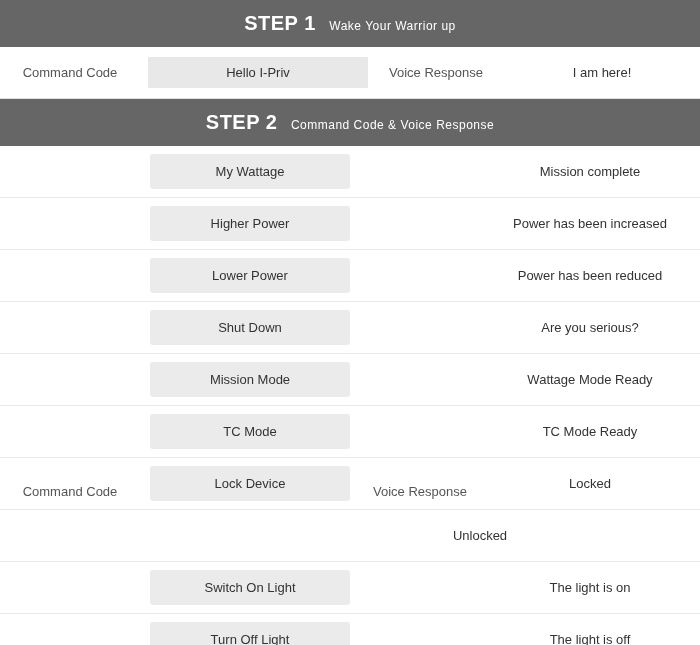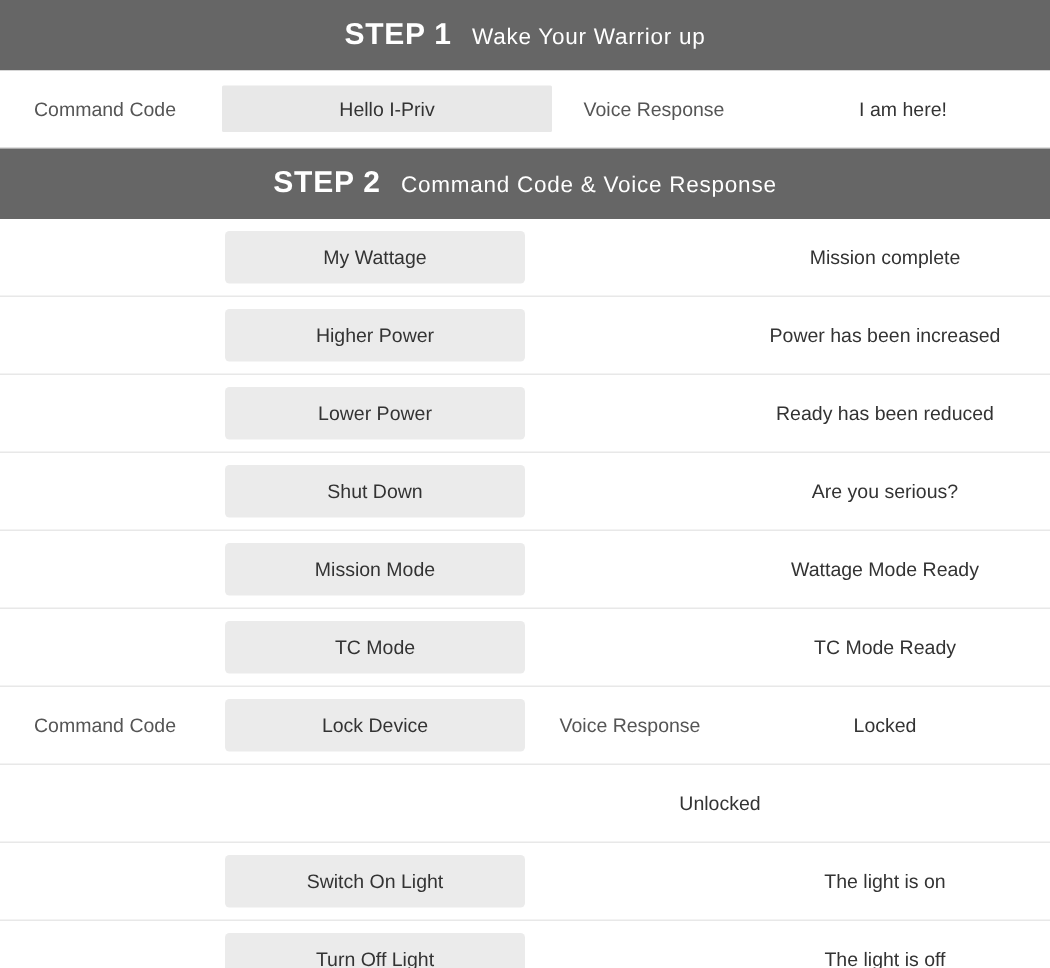--- a/index.html
+++ b/index.html
@@ -21,21 +21,21 @@
       font-weight: bold;
       letter-spacing: 0.5px;
     }
     .step-header span.step-num {
       font-weight: 900;
       font-size: 20px;
       text-align: right;
     }
     .step-header span.step-desc {
       font-weight: normal;
-      font-size: 15px;
+      font-size: 12px;
       margin-left: 8px;
     }
 
     .step1-row {
       display: flex;
       align-items: center;
       background: #fff;
       border-bottom: 1px solid #e0e0e0;
       padding: 10px 0;
     }
@@ -69,21 +69,21 @@
       margin-left: 8px;
     }
 
     .main-table {
       width: 100%;
       background: #fff;
     }
 
     .table-row {
       display: flex;
-      align-items: center;
+      align-items: flex-end;
       border-bottom: 1px solid #e8e8e8;
     }
 
     .col-label {
       width: 140px;
       display: flex;
       align-items: center;
       justify-content: center;
       font-size: 13px;
       color: #555;
@@ -166,21 +166,21 @@
       </div>
       <div class="col-voice-label"></div>
       <div class="col-resp">Power has been increased</div>
     </div>
     <div class="table-row">
       <div class="col-label"></div>
       <div class="col-cmd">
         <div class="cmd-box">Lower Power</div>
       </div>
       <div class="col-voice-label"></div>
-      <div class="col-resp">Ready has been reduced</div>
+      <div class="col-resp">Power has been reduced</div>
     </div>
     <div class="table-row">
       <div class="col-label"></div>
       <div class="col-cmd">
         <div class="cmd-box">Shut Down</div>
       </div>
       <div class="col-voice-label"></div>
       <div class="col-resp">Are you serious?</div>
     </div>
     <div class="table-row">

